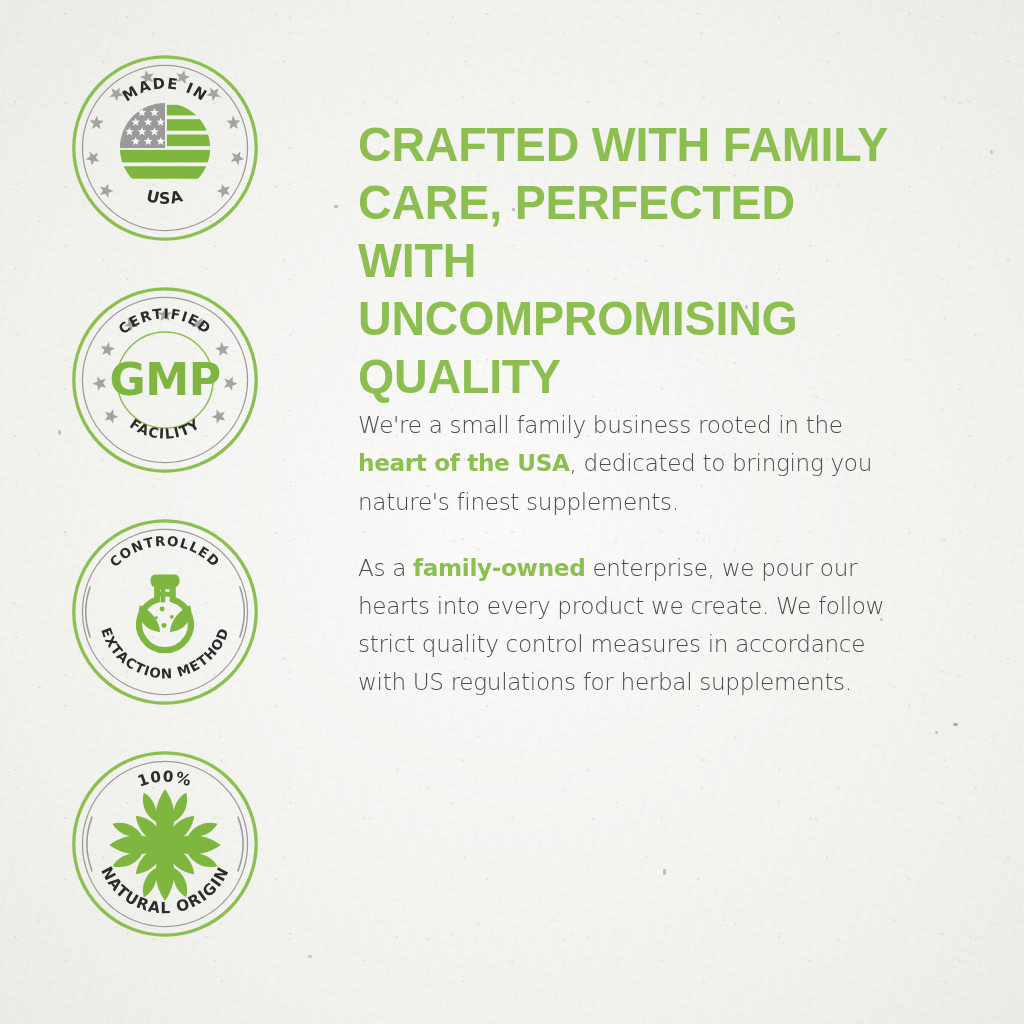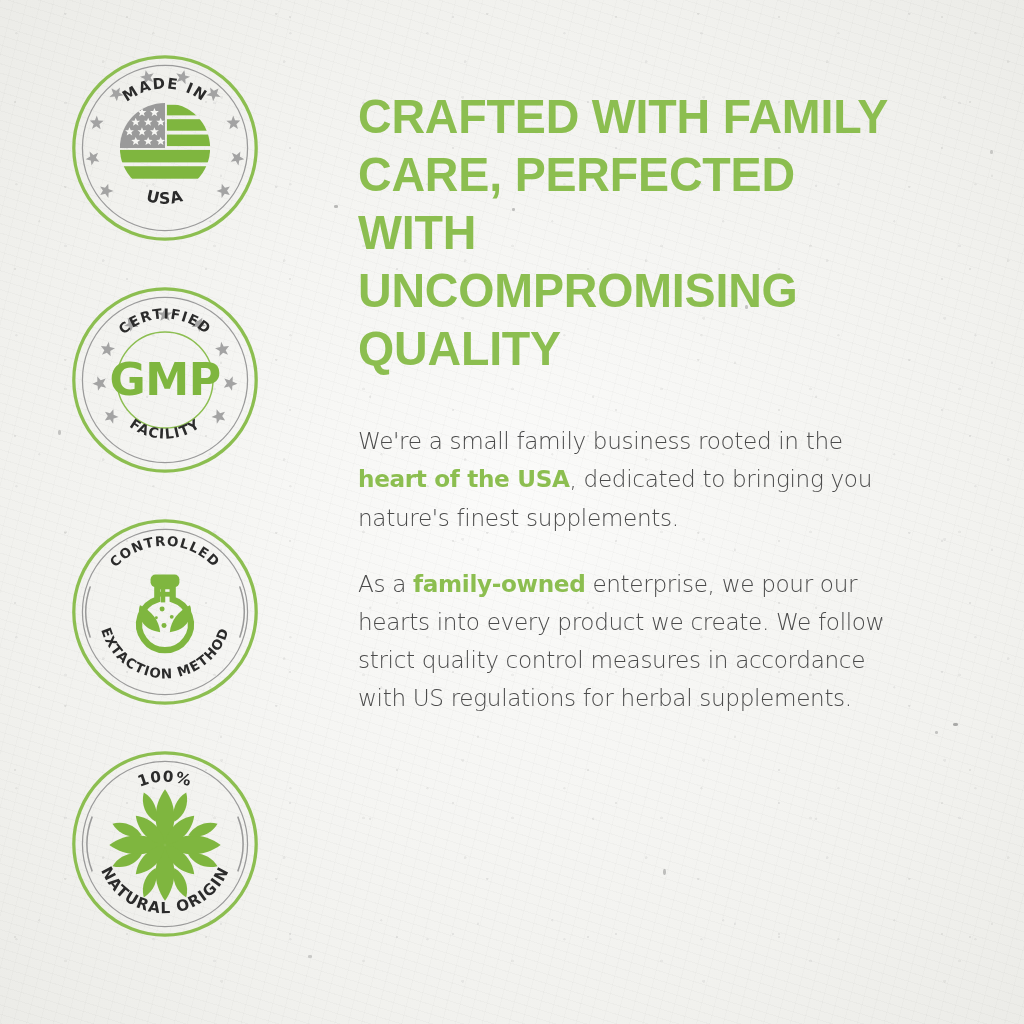--- a/index.html
+++ b/index.html
@@ -71,21 +71,21 @@
     flex-direction: column;
     align-items: center;
     justify-content: flex-start;
     gap: 40px;
     position: relative;
     z-index: 2;
   }
 
   #content-column {
     flex: 1;
-    padding: 88px 110px 0 28px;
+    padding: 116px 110px 0 28px;
     position: relative;
     z-index: 2;
   }
 
   
   .badge {
     width: 192px;
     height: 192px;
     position: relative;
     flex: 0 0 auto;
@@ -100,21 +100,21 @@
     line-height: 1.21;
     letter-spacing: -0.2px;
     color: #8CBE50;
     text-transform: uppercase;
     transform: scaleX(.97);
     transform-origin: left center;
     max-width: 580px;
   }
 
   
-  #body-copy { margin-top: 44px; max-width: 540px; }
+  #body-copy { max-width: 540px; }
 
   #body-copy p {
     font-family: "DejaVu Sans", sans-serif;
     font-weight: 300;
     font-size: 23.5px;
     line-height: 1.62;
     color: #4b4b4b;
     letter-spacing: -0.35px;
     transform: scaleX(.985);
     transform-origin: left center;

